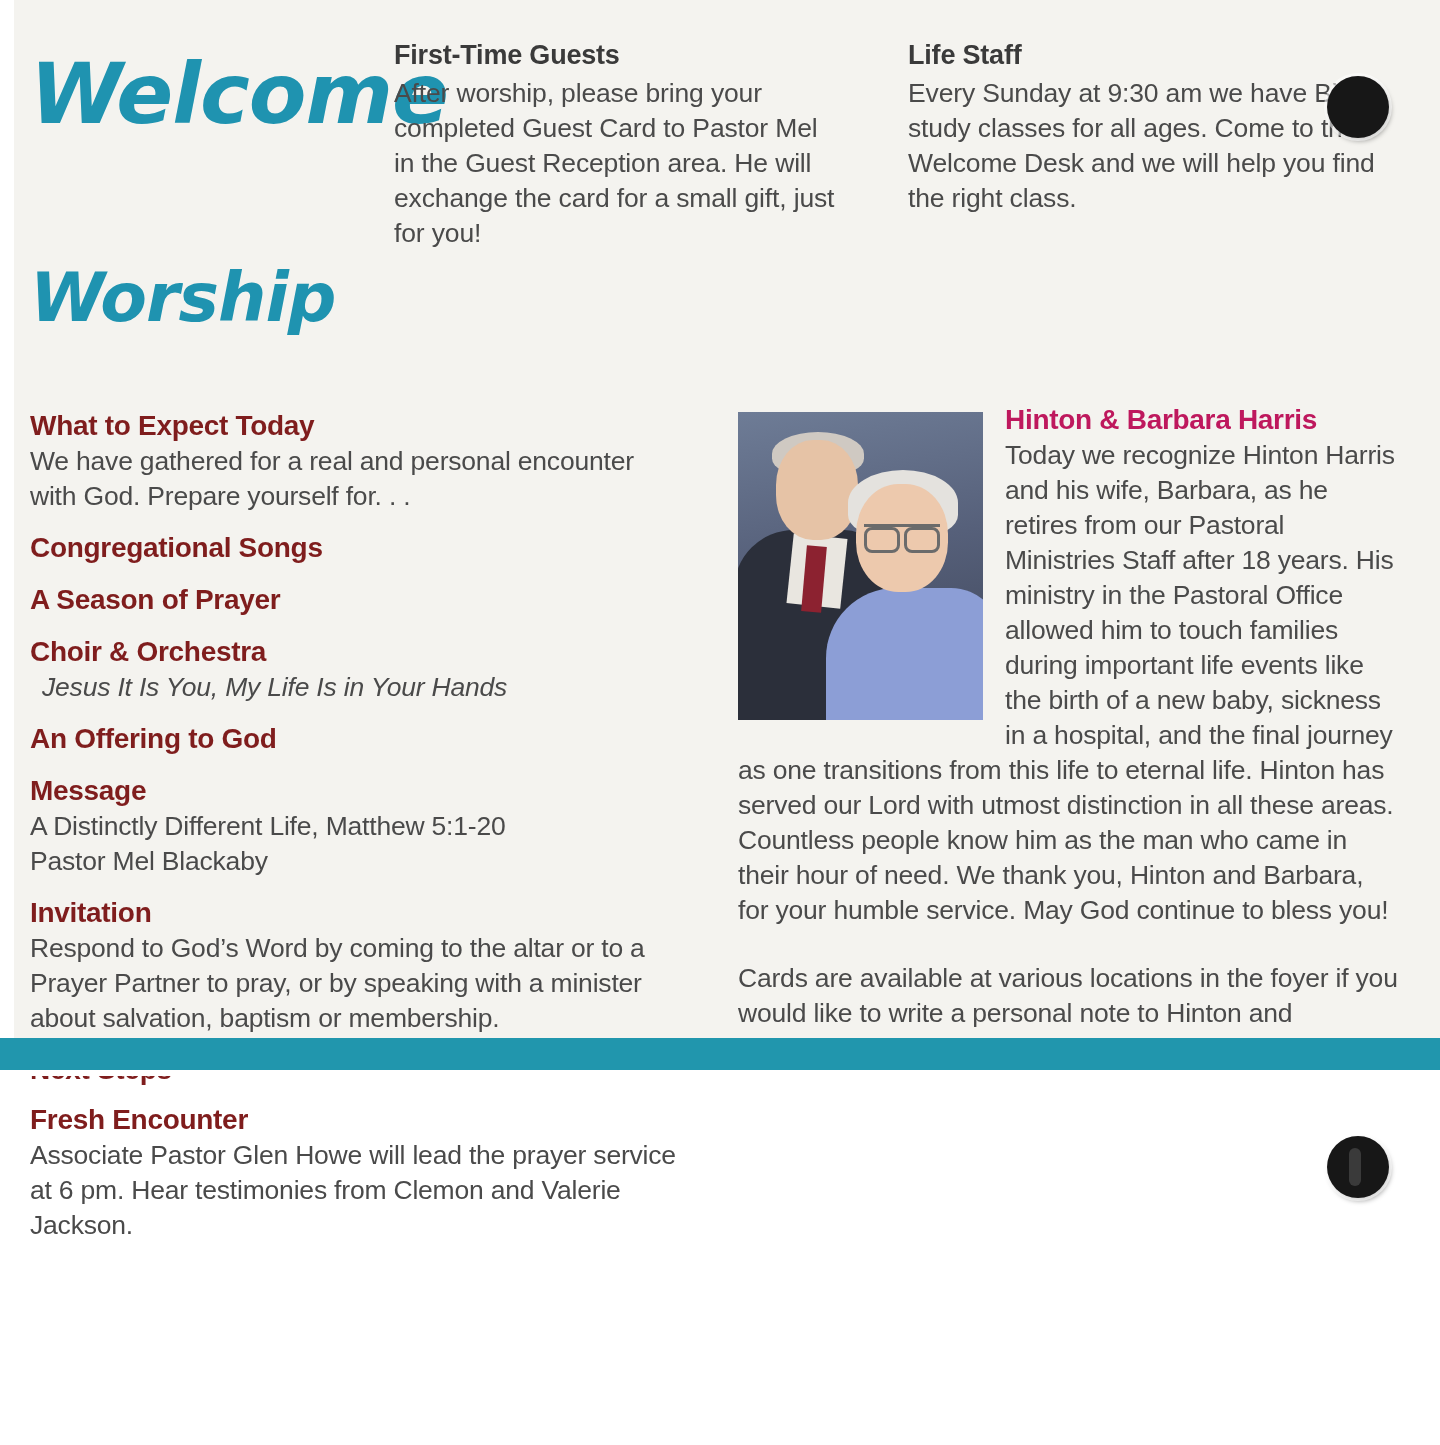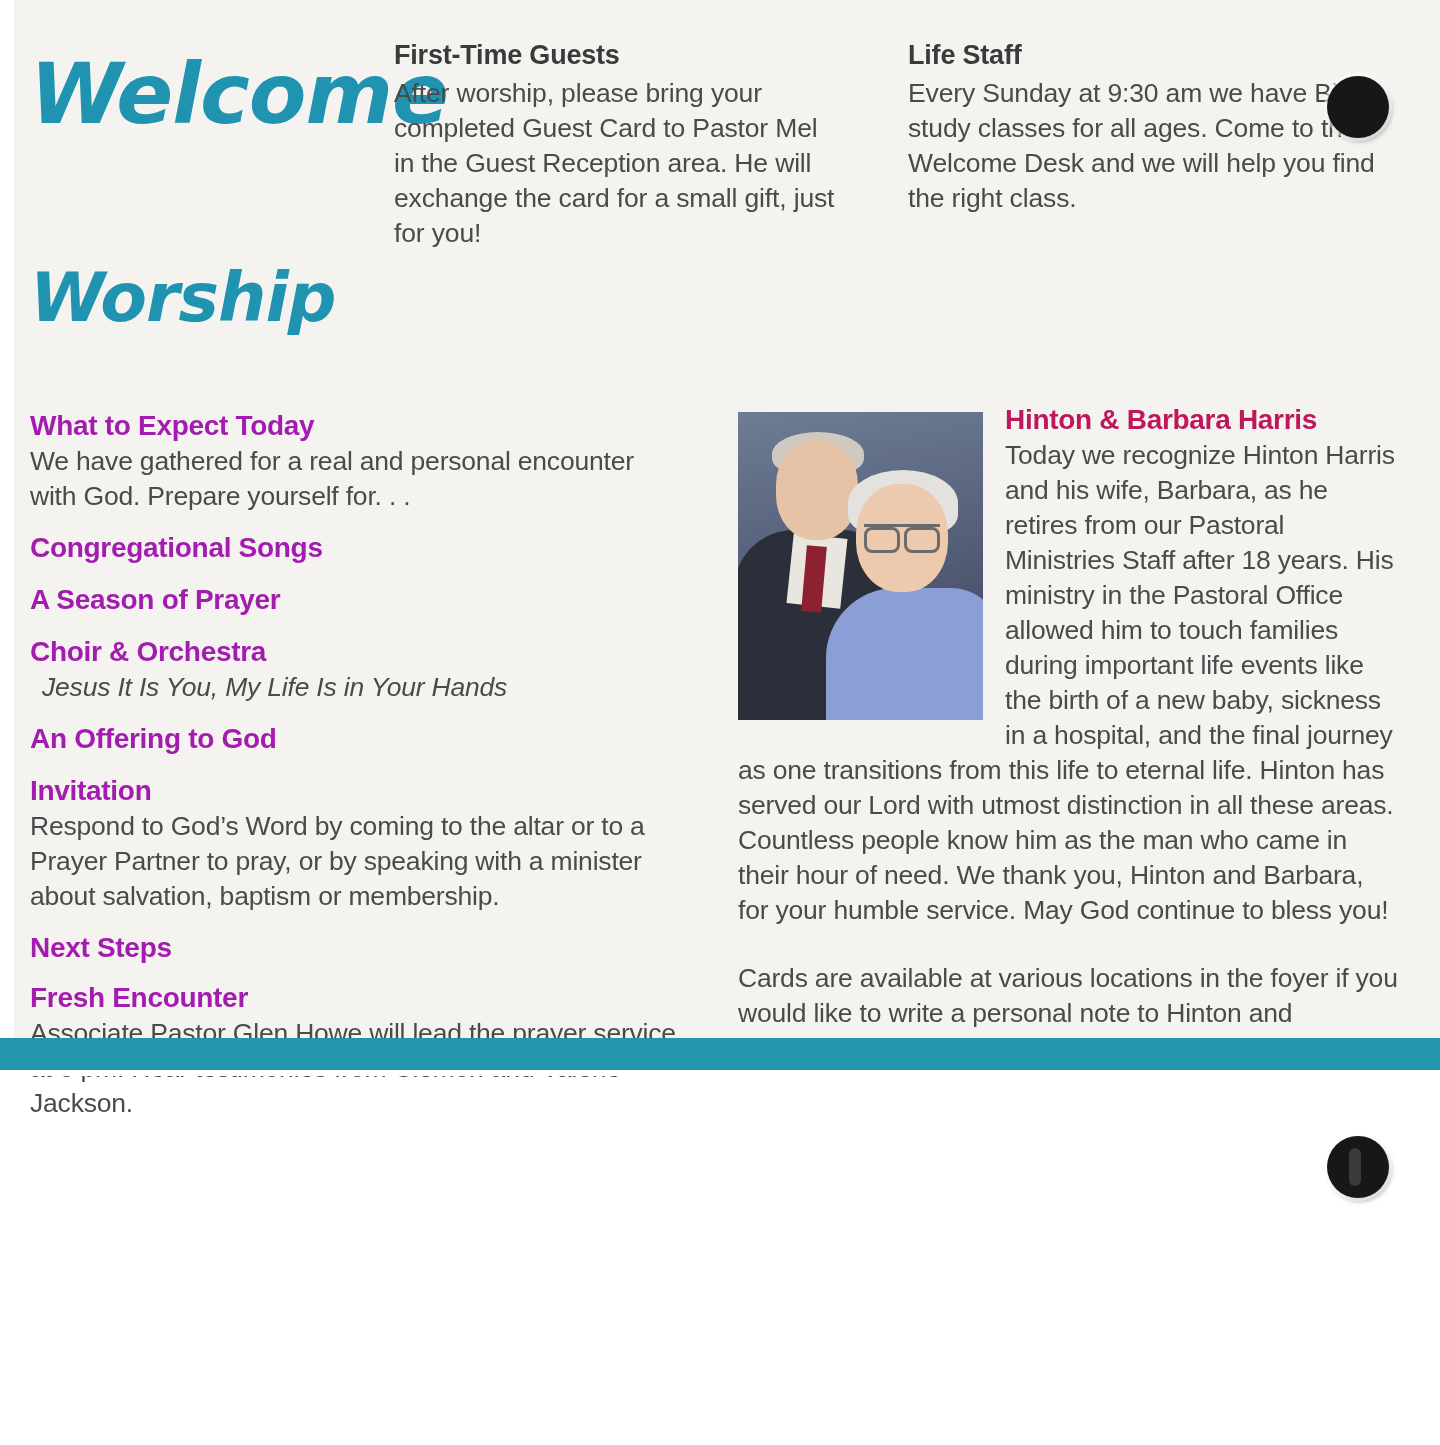--- a/index.html
+++ b/index.html
@@ -95,21 +95,21 @@
     left: 738px;
     top: 404px;
     width: 660px;
     color: #4a4a4a;
   }
   .blk { margin-bottom: 18px; }
   .blk h3 {
     margin: 0 0 2px 0;
     font-size: 28px;
     font-weight: bold;
-    color: #a21caf;
+    color: #7f1d1d;
     letter-spacing: -0.3px;
   }
   .blk p {
     margin: 0;
     font-size: 26.5px;
     line-height: 35px;
     letter-spacing: -0.2px;
   }
   .blk p.ital { font-style: italic; margin-left: 12px; }
   .headline-only { margin-bottom: 20px; }
@@ -268,20 +268,25 @@
 
     <div class="blk">
       <h3>Choir &amp; Orchestra</h3>
       <p class="ital">Jesus It Is You, My Life Is in Your Hands</p>
     </div>
 
     <div class="blk headline-only">
       <h3>An Offering to God</h3>
     </div>
 
+    <div class="blk">
+      <h3>Message</h3>
+      <p><span class="ital">A Distinctly Different Life,</span><span> Matthew 5:1-20</span></p>
+      <p>Pastor Mel Blackaby</p>
+    </div>
 
     <div class="blk">
       <h3>Invitation</h3>
       <p>Respond to God’s Word by coming to the altar or to a Prayer Partner to pray, or by speaking with a minister about salvation, baptism or membership.</p>
     </div>
 
     <div class="blk">
       <h3>Next Steps</h3>
     </div>
 

